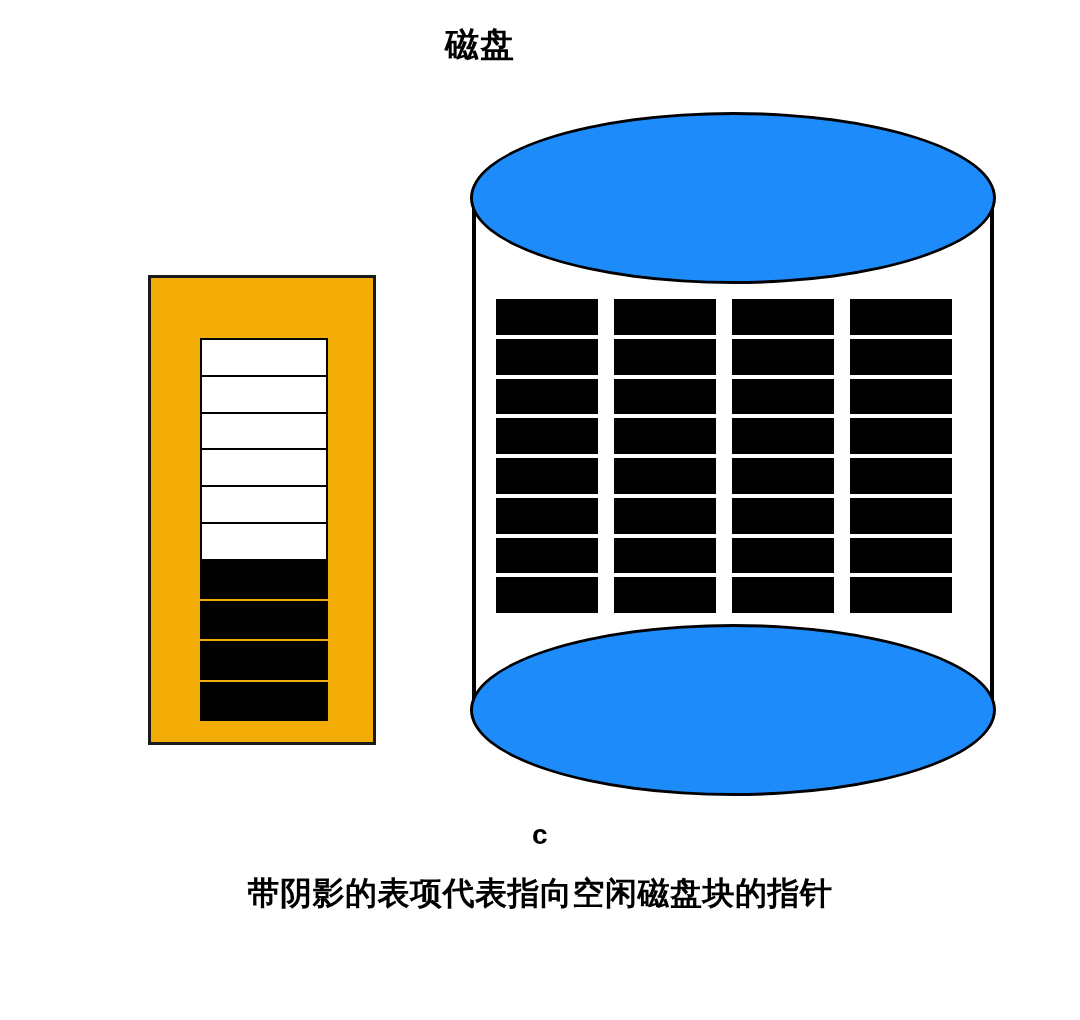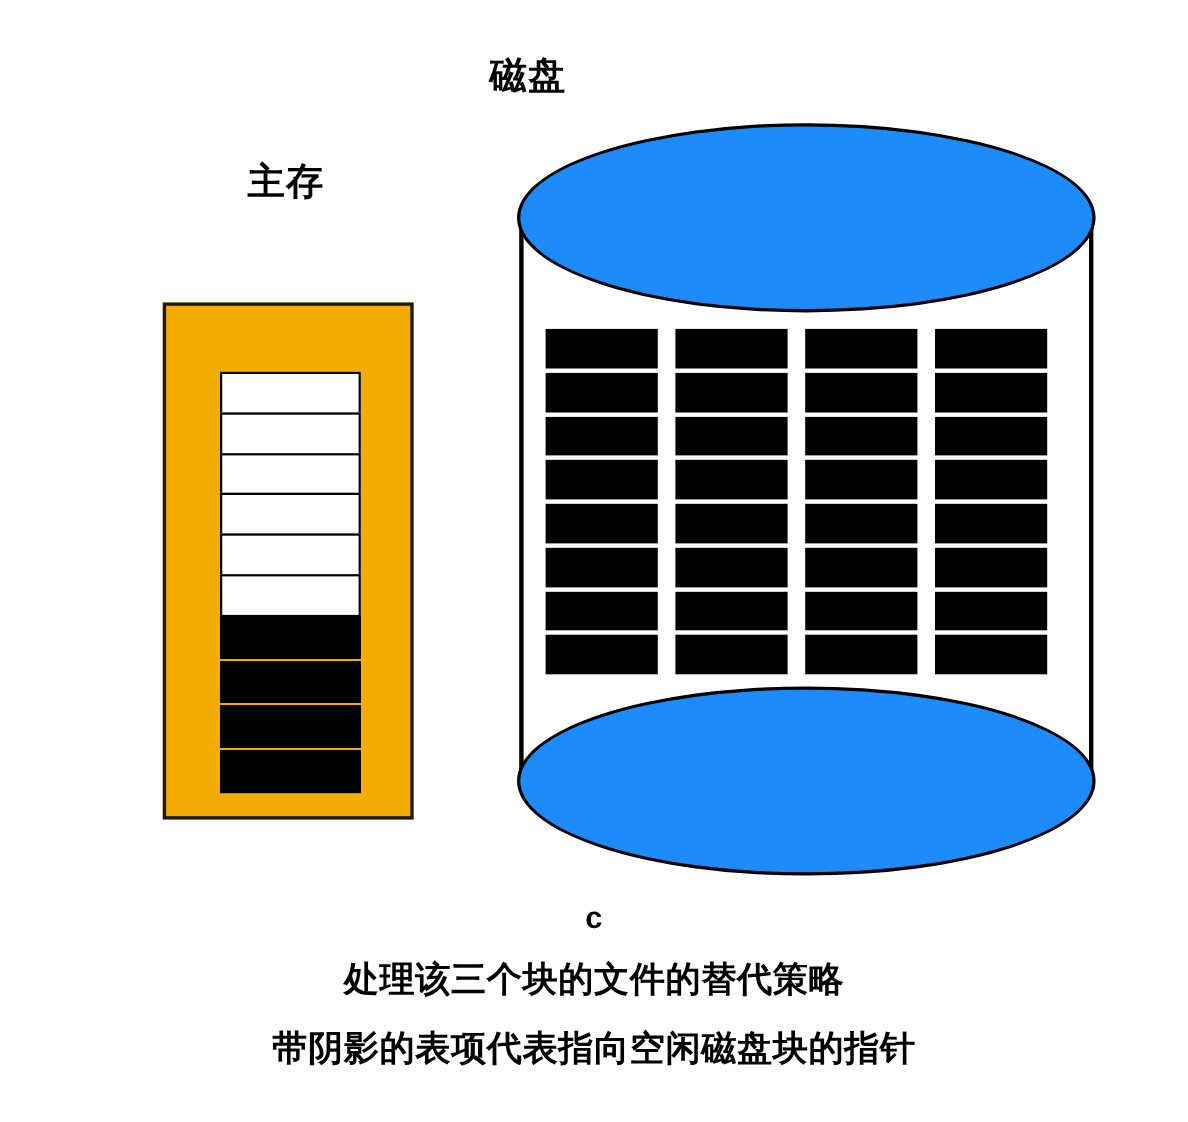--- a/index.html
+++ b/index.html
@@ -29,21 +29,20 @@
     font-weight: bold;
     color: #000;
     white-space: nowrap;
     text-align: center;
   }
   #disk-label {
     left: 0; top: 22px;
     width: 960px;
     font-size: 34px;
     letter-spacing: 1px;
-    margin-top: 24px;
   }
   #memory-label {
     left: 120px; top: 142px;
     width: 280px;
     font-size: 34px;
     letter-spacing: 1px;
   }
 
   
   #main-memory-block {
@@ -158,21 +157,20 @@
   }
   #caption-line-1 { margin-top: 16px; }
 </style>
 </head>
 <body>
 
 <div class="canvas">
 
   <div class="label" id="disk-label">磁盘</div>
 
-  <div class="label" id="memory-label">主存</div>
 
   <div id="main-memory-block"></div>
 
   <div id="memory-table">
     <div class="mem-row free"></div>
     <div class="mem-row free"></div>
     <div class="mem-row free"></div>
     <div class="mem-row free"></div>
     <div class="mem-row free"></div>
     <div class="mem-row free"></div>
@@ -226,17 +224,16 @@
       <div class="disk-cell"></div>
       <div class="disk-cell"></div>
       <div class="disk-cell"></div>
       <div class="disk-cell"></div>
       <div class="disk-cell"></div>
     </div>
   </div>
 
   <div id="caption">
     <div id="caption-letter">c</div>
-    <div class="caption-line" id="caption-line-1">处理该三个块的文件的替代策略</div>
     <div class="caption-line" id="caption-line-2">带阴影的表项代表指向空闲磁盘块的指针</div>
   </div>
 
 </div>
 
 </body></html>

